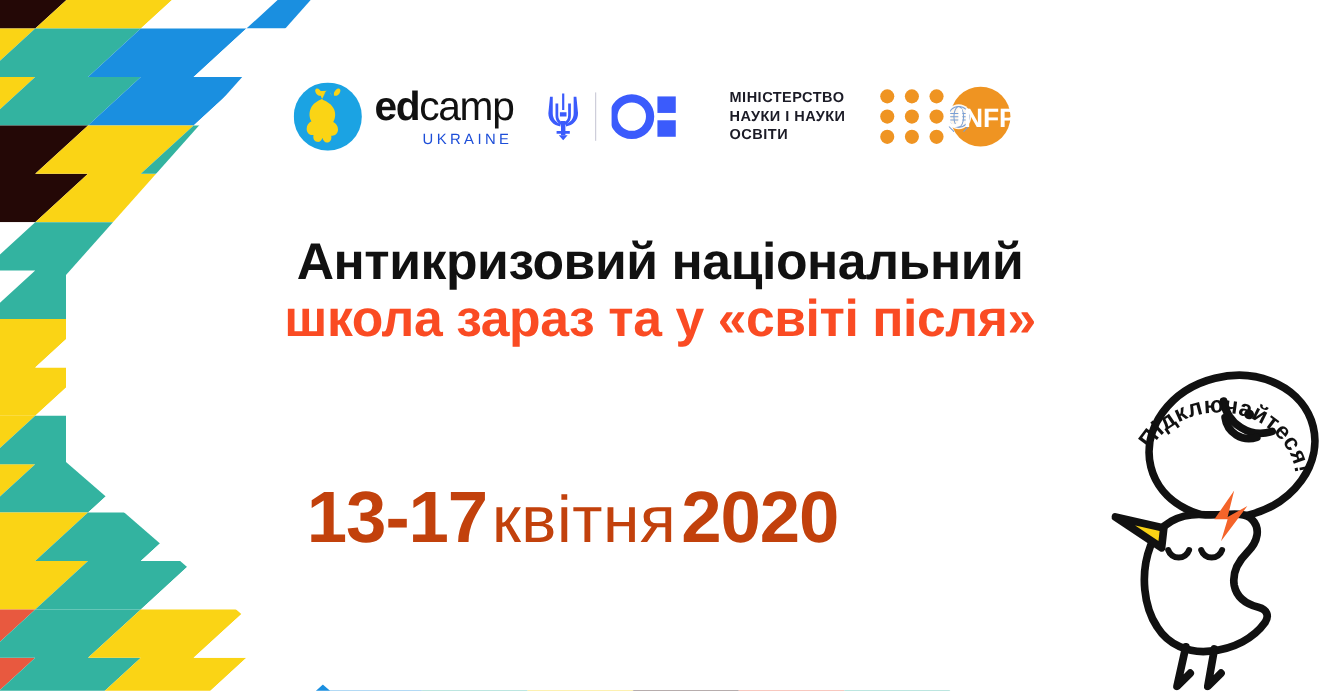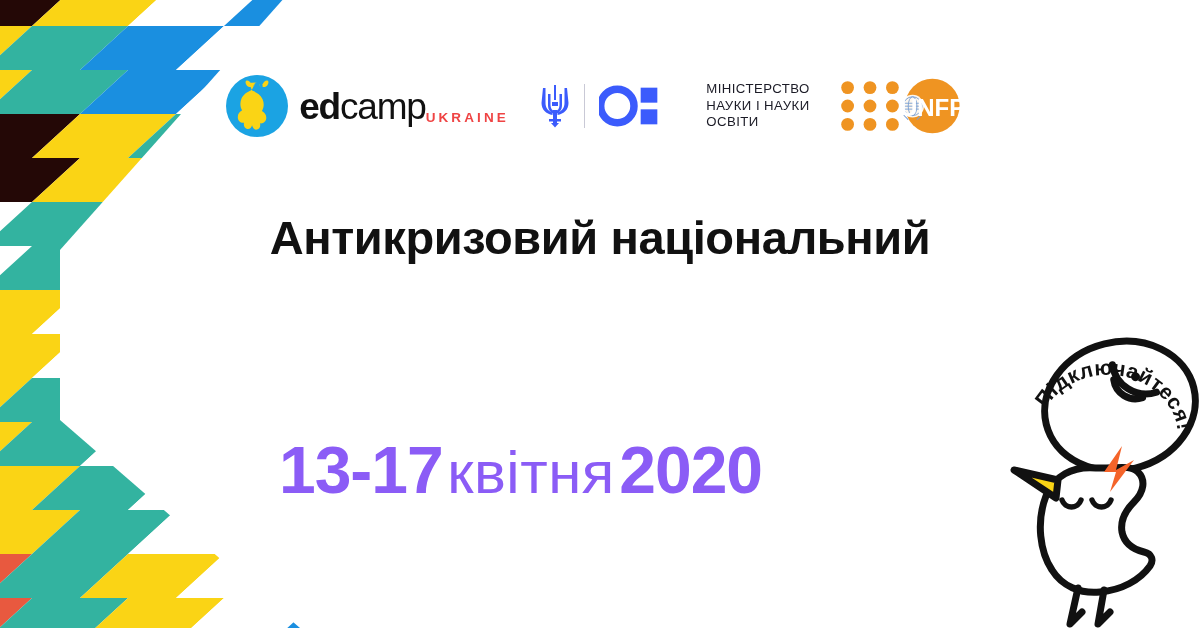--- a/index.html
+++ b/index.html
@@ -21,57 +21,57 @@
   
   #logo-strip{
     position:absolute;left:0;top:68px;width:1200px;height:76px;
     display:flex;align-items:center;justify-content:center;gap:0;
   }
   .logo-block{display:flex;align-items:center;}
 
   
   #edcamp-logo{display:flex;align-items:center;gap:11px;margin-right:30px;}
   #edcamp-mark{width:62px;height:62px;flex:0 0 auto;}
-  #edcamp-words{display:flex;flex-direction:row;align-items:flex-start;line-height:1;}
+  #edcamp-words{display:flex;flex-direction:column;align-items:flex-start;line-height:1;}
   #edcamp-wordmark{font-size:37px;letter-spacing:-1.2px;white-space:nowrap;}
   #edcamp-wordmark .ed{font-weight:bold;color:#111111;}
   #edcamp-wordmark .camp{font-weight:400;color:#111111;}
   #edcamp-sub{
-    font-size:13.5px;font-weight:bold;letter-spacing:3.1px;color:#ef4444;
+    font-size:13.5px;font-weight:normal;letter-spacing:3.1px;color:#1d4ed8;
     align-self:flex-end;margin-top:5px;margin-right:1px;
   }
 
   
   #mon-logo{display:flex;align-items:center;gap:0;margin-right:28px;}
   #tryzub{width:30px;height:44px;flex:0 0 auto;}
   #mon-divider{width:1.4px;height:44px;background:#c9c9d6;margin:0 14px;}
   #mon-mark{width:60px;height:42px;flex:0 0 auto;margin-right:11px;}
   #mon-text{
-    font-size:13.2px;font-weight:normal;line-height:1.28;color:#1b1b26;
+    font-size:13.2px;font-weight:bold;line-height:1.28;color:#1b1b26;
     letter-spacing:.45px;white-space:nowrap;margin-left:36px;
   }
 
   
   #unfpa-logo{width:136px;height:56px;flex:0 0 auto;}
 
   
   #headline{
     position:absolute;left:0;top:212px;width:1200px;text-align:center;
     line-height:1.09;
   }
   .h-line{
     font-size:47px;font-weight:bold;letter-spacing:-.4px;white-space:nowrap;
   }
   .h-dark{color:#111111;}
   .h-accent{color:#fa4b23;}
 
   
   #date-line{
     position:absolute;left:0;top:437px;width:1041px;text-align:center;
-    white-space:nowrap;color:#8b5cf6;line-height:1;
+    white-space:nowrap;color:#c2410c;line-height:1;
   }
   #date-line .range{font-size:66px;font-weight:bold;letter-spacing:-1px;}
   #date-line .month{font-size:60px;font-weight:400;letter-spacing:.5px;}
   #date-line .year{font-size:66px;font-weight:bold;letter-spacing:-1px;}
 
   
   #mascot{position:absolute;left:1000px;top:330px;width:200px;height:298px;}
   #bubble-text{
     position:absolute;left:1000px;top:330px;width:200px;height:160px;
     pointer-events:none;
@@ -345,20 +345,21 @@
         <g fill="none" stroke="#7a9fd4" stroke-width="12">
           <path d="M40 250 c20 28 48 40 52 58 M250 250 c-20 28 -48 40 -52 58"></path>
         </g>
       </g>
       <text x="128" y="47" font-family="Liberation Sans, sans-serif" font-size="30" font-weight="bold" fill="#ffffff" text-anchor="middle">UNFPA</text>
     </svg>
   </div>
 
   <div id="headline">
     <div class="h-line h-dark">Антикризовий національний</div>
+    <div class="h-line h-accent">школа зараз та у «світі після»</div>
   </div>
 
   <div id="date-line">
     <span class="range">13-17</span><span>&nbsp;</span><span class="month">квітня</span><span>&nbsp;</span><span class="year">2020</span>
   </div>
 
   <svg id="mascot" viewBox="0 0 200 298" aria-hidden="true">
 
     <g>
       <path d="M120 152 C112 168 96 176 80 186 C66 195 58 206 62 218

